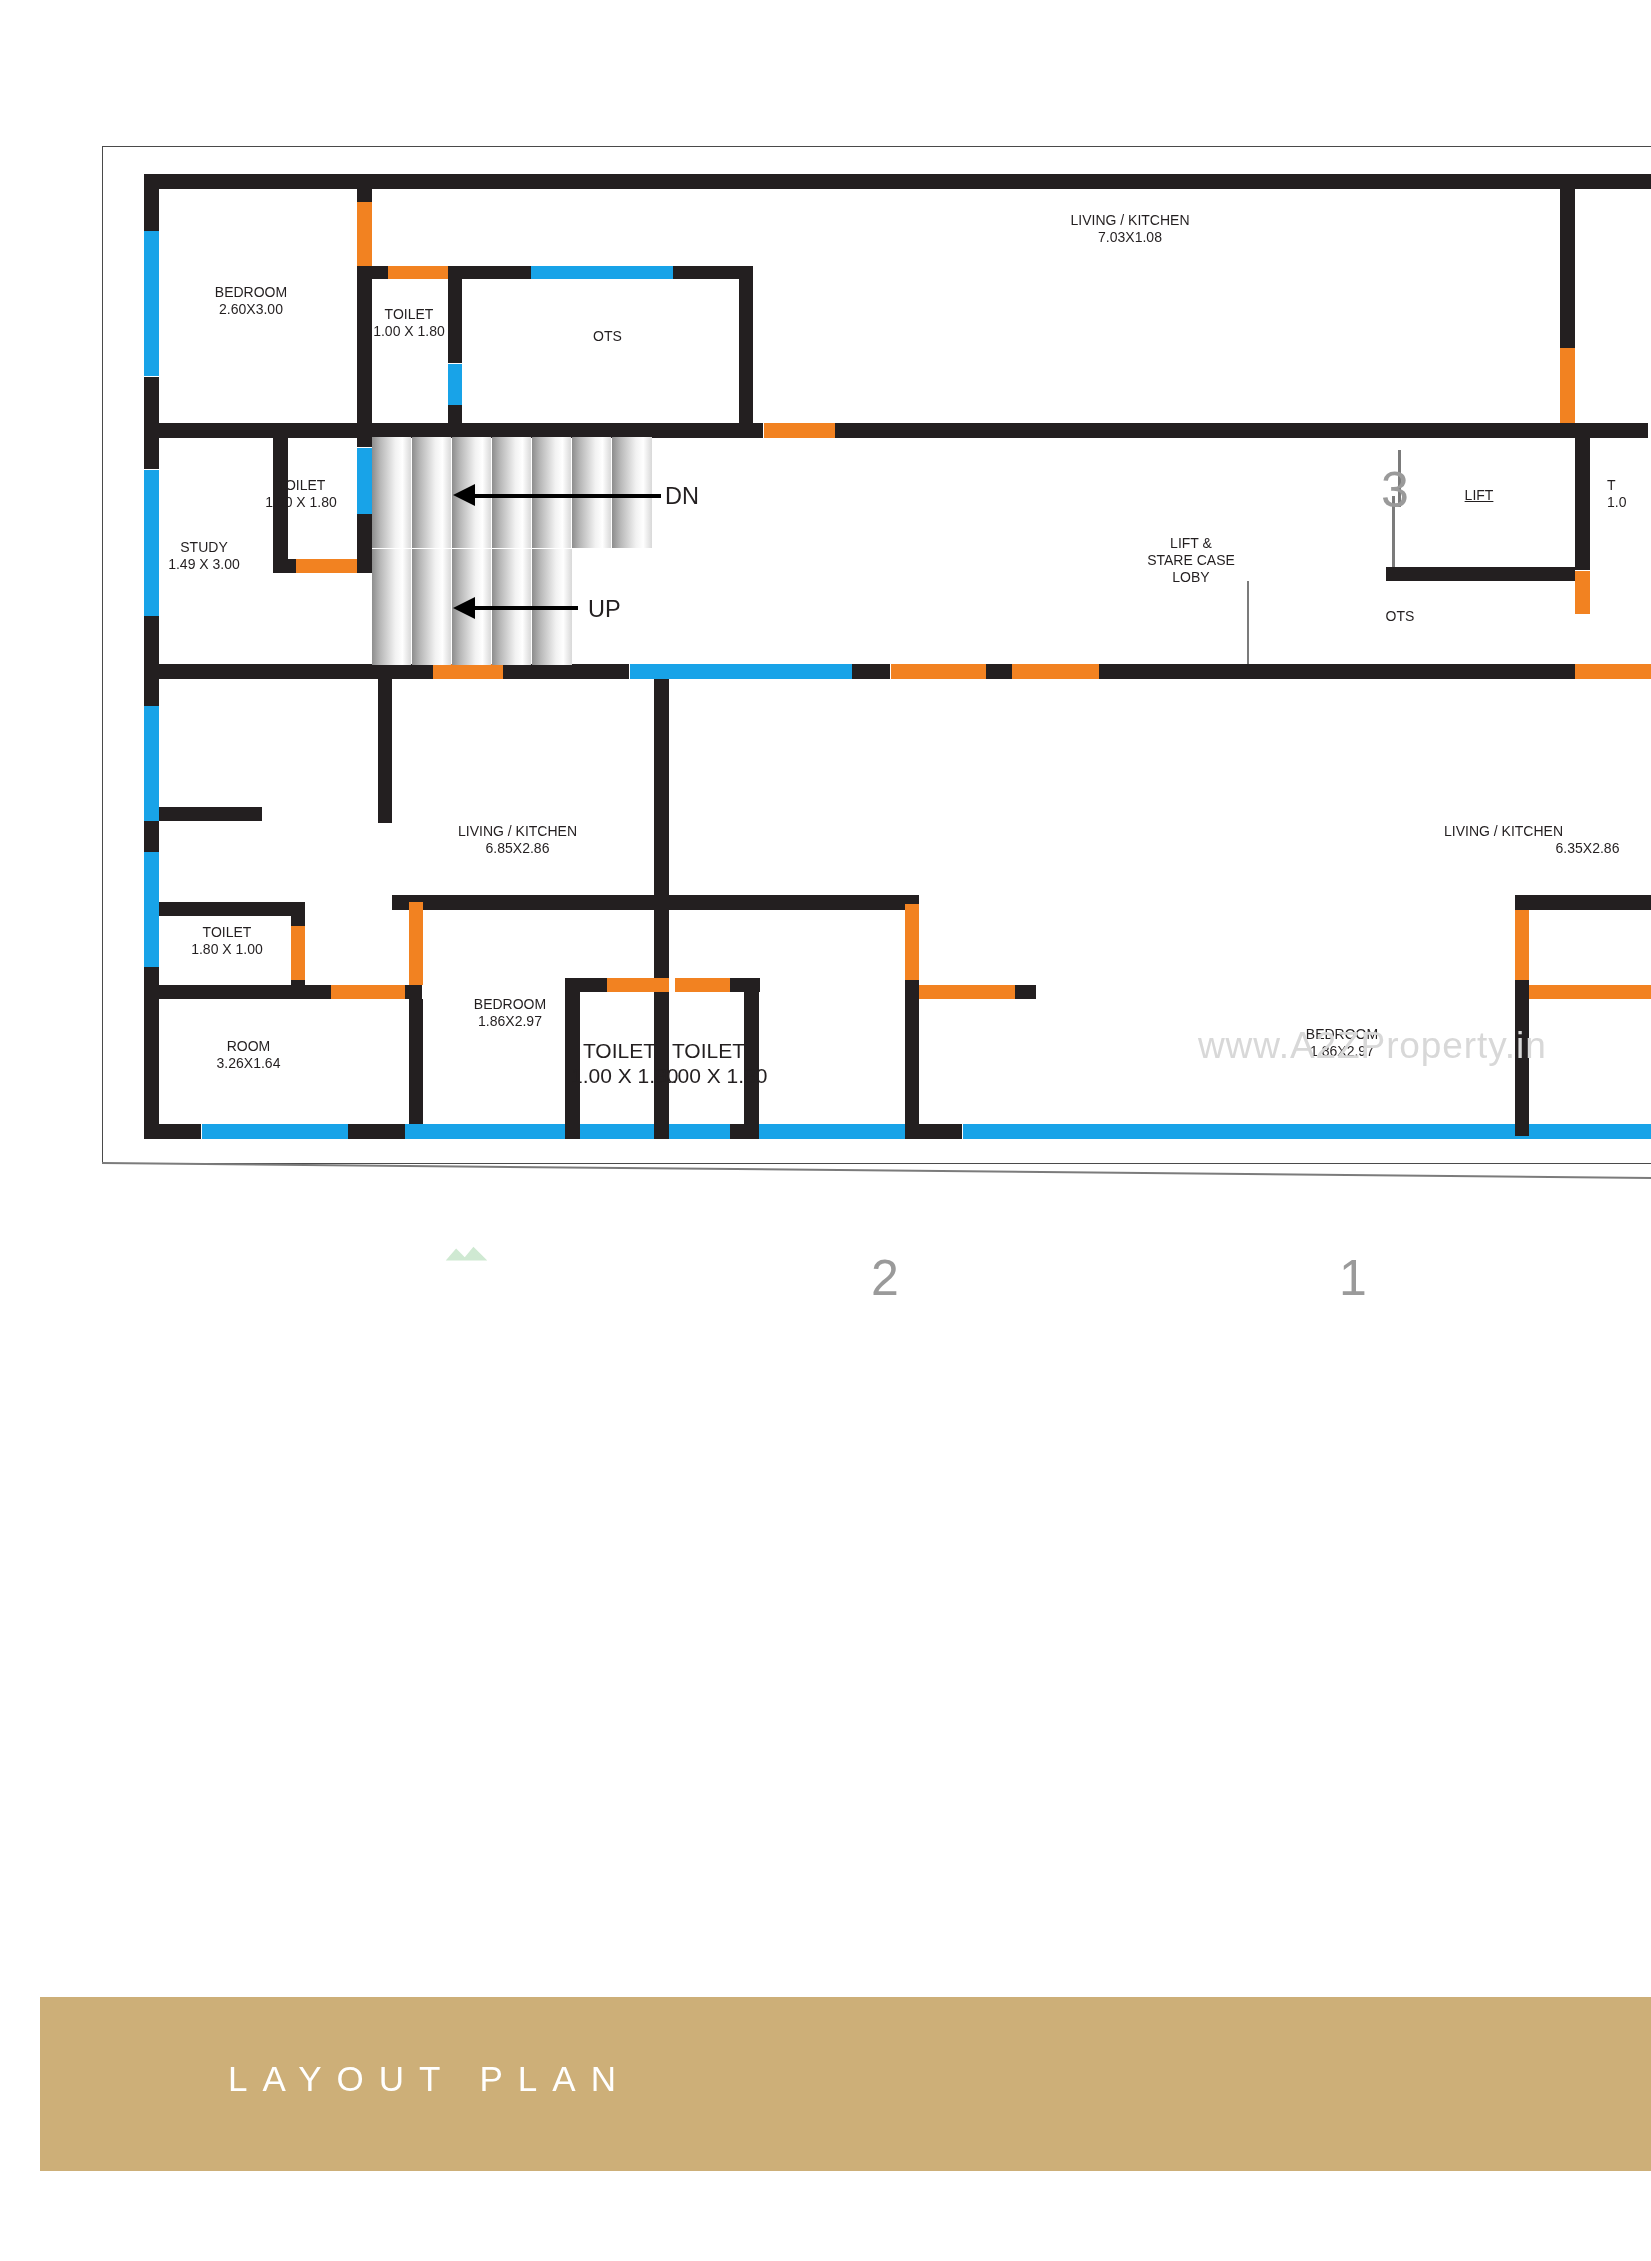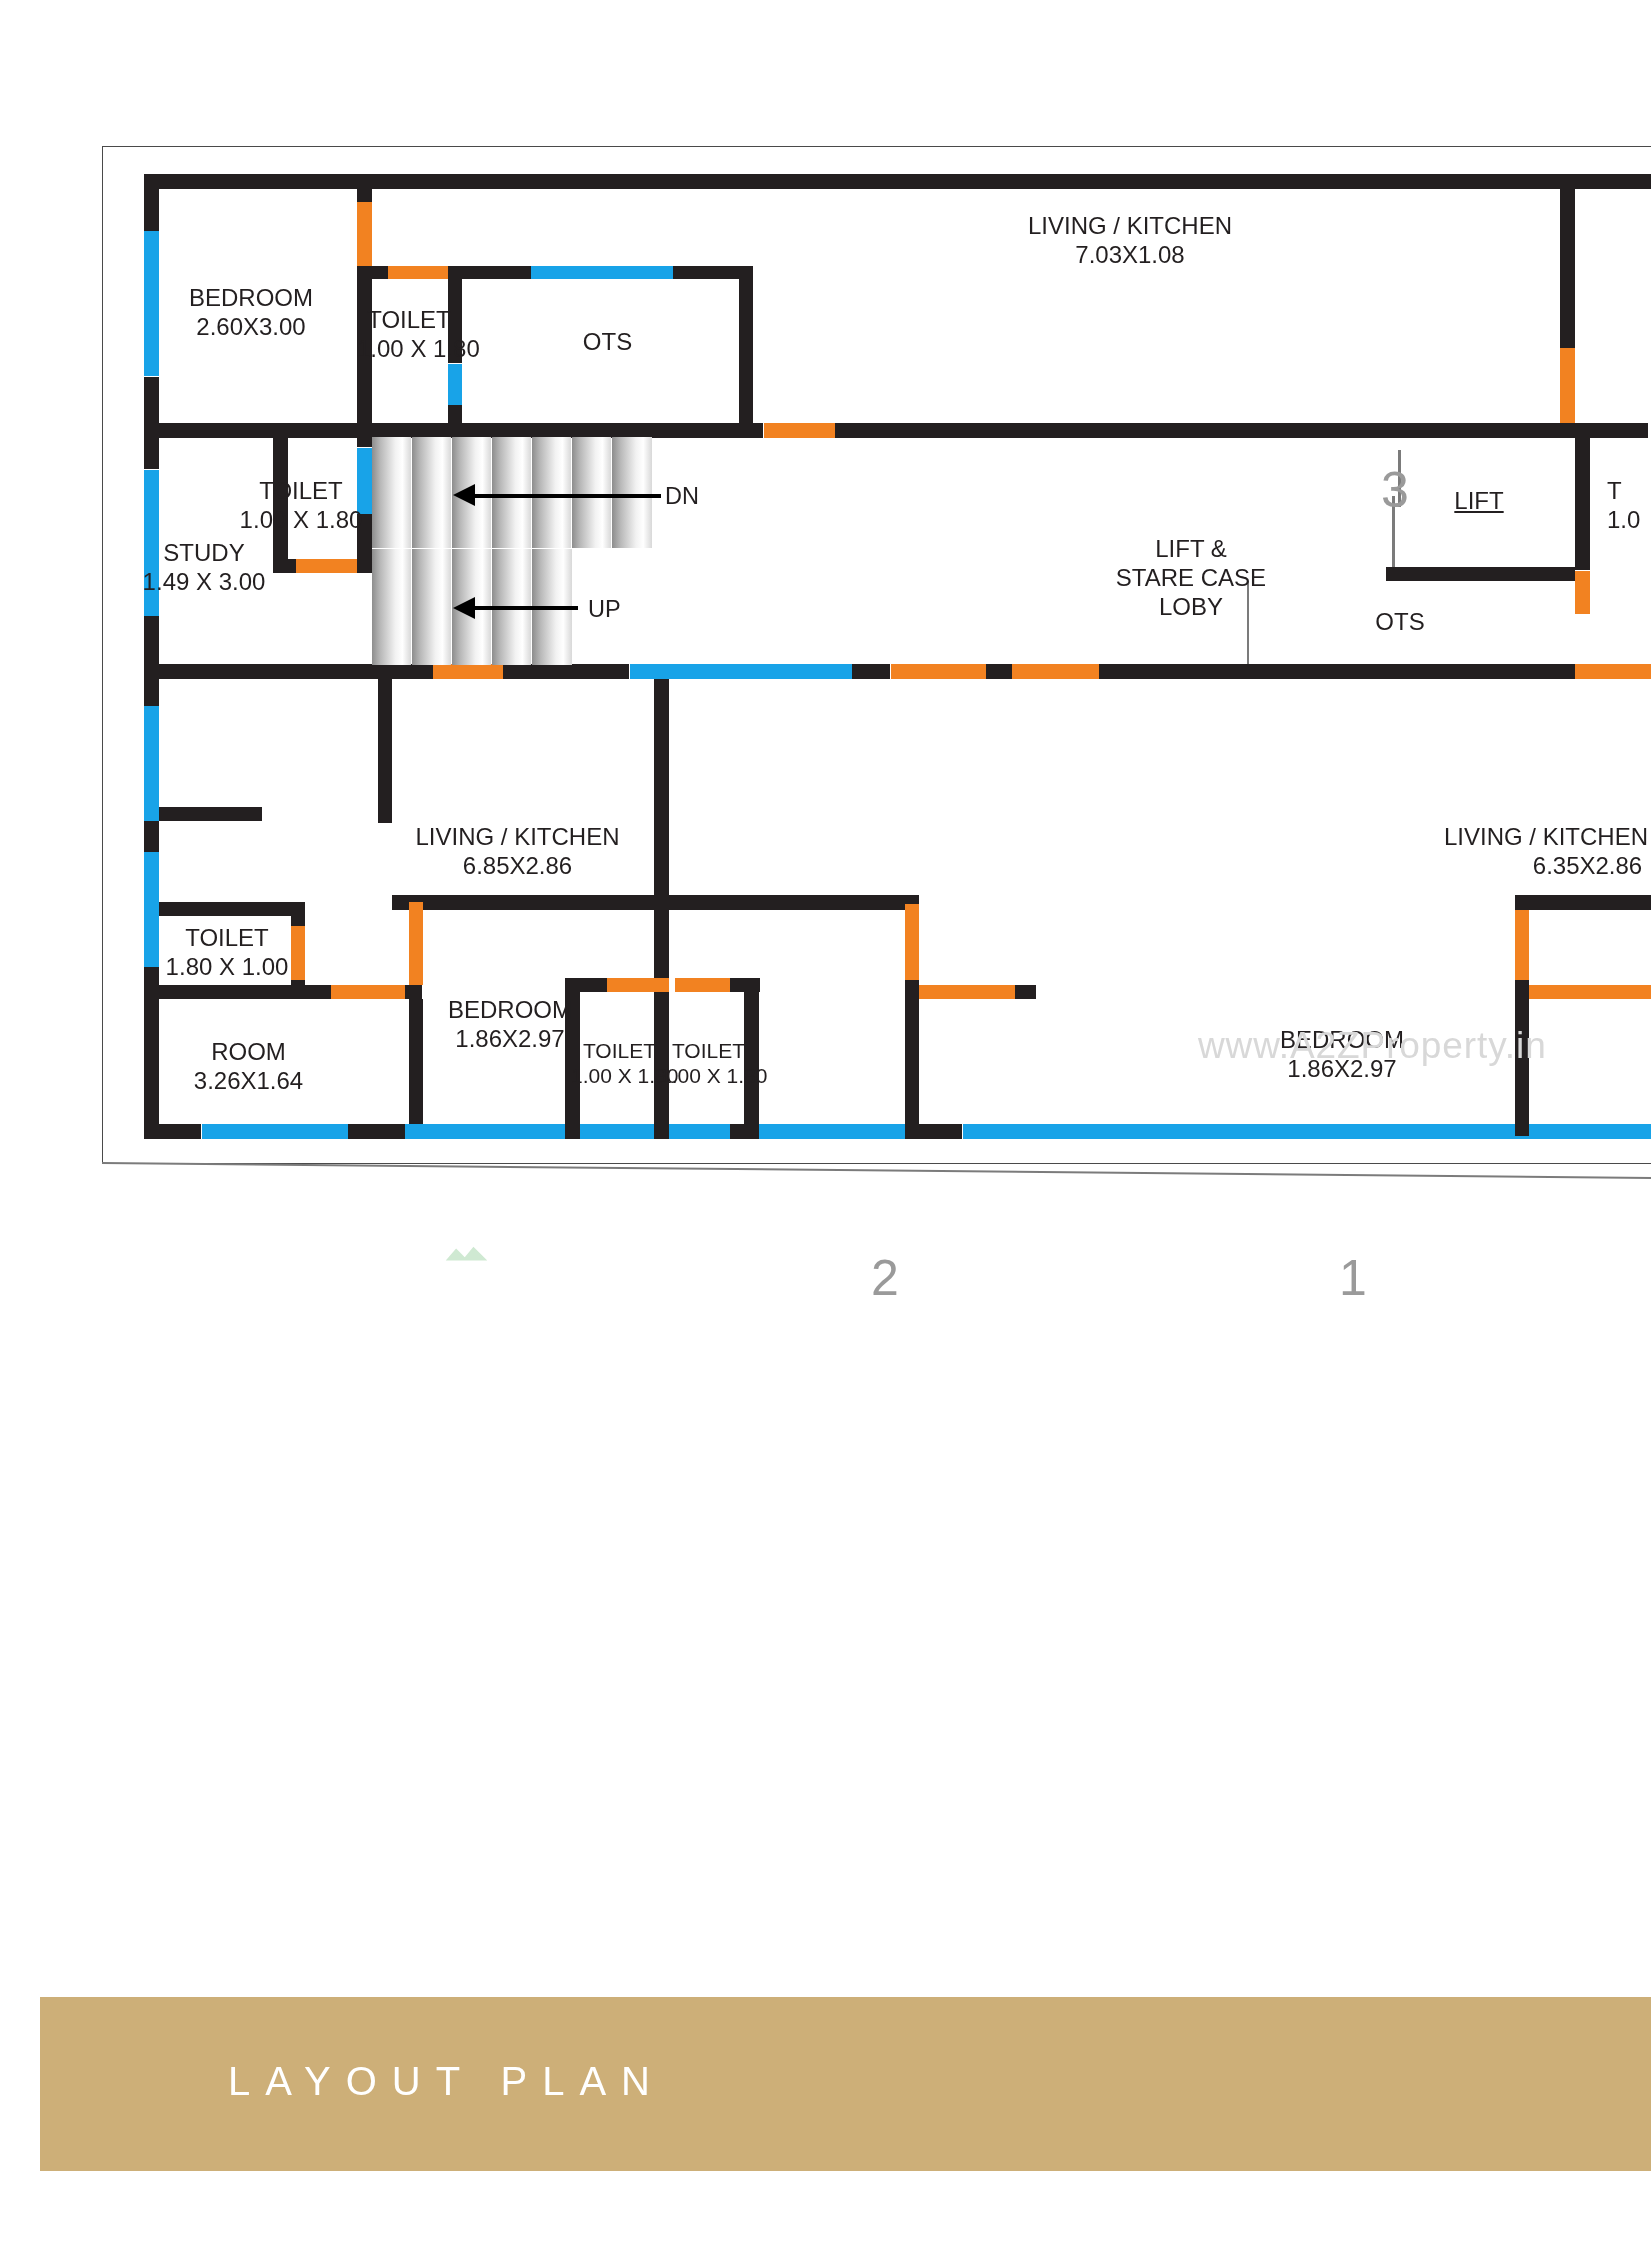--- a/index.html
+++ b/index.html
@@ -12,21 +12,21 @@
   .sheet-border{position:absolute;border:1.7px solid #4a4a4a;background:transparent;}
 
   
   .w{position:absolute;background:#231f20;}
   .door{position:absolute;background:#F28221;}
   .win{position:absolute;background:#18A3E8;}
 
   .thin{position:absolute;background:#7b7b7b;}
 
   
-  .lbl{position:absolute;color:#231f20;font-size:24px;line-height:1.20;
+  .lbl{position:absolute;color:#231f20;font-size:14px;line-height:1.20;
        text-align:center;white-space:nowrap;letter-spacing:0px;}
   .lbl .l2{display:block;}
 
   .unitno{position:absolute;color:#9a9a9a;font-size:50px;line-height:1;
           font-weight:400;}
 
   
   .stairs{position:absolute;}
   .tread{position:absolute;top:0;bottom:0;
          background:linear-gradient(to right,#8d8d8d 0%,#b9b9b9 22%,#f2f2f2 60%,#ffffff 78%,#d8d8d8 100%);}
@@ -39,21 +39,21 @@
 
   
   .wm-a2z{position:absolute;font-size:57px;font-weight:bold;letter-spacing:0.9px;
           white-space:nowrap;}
   .wm-a2z span{display:inline;}
   .wm-url{position:absolute;font-size:37px;color:#d8d8d8;white-space:nowrap;
           letter-spacing:0.9px;}
 
   
   .banner{position:absolute;background:#cdaf78;}
-  .banner-text{position:absolute;color:#ffffff;font-size:40px;letter-spacing:15px;
+  .banner-text{position:absolute;color:#ffffff;font-size:35px;letter-spacing:15px;
                white-space:nowrap;}
 </style>
 </head>
 <body>
 
 <div id="stage">
 
   <div class="sheet-border" style="left:102px;top:146px;width:1550px;height:1016px;border-right:none;"></div>
   <div class="thin" style="left:102px;top:1162px;width:1550px;height:1.7px;transform:rotate(0.55deg);transform-origin:left top;"></div>
 

